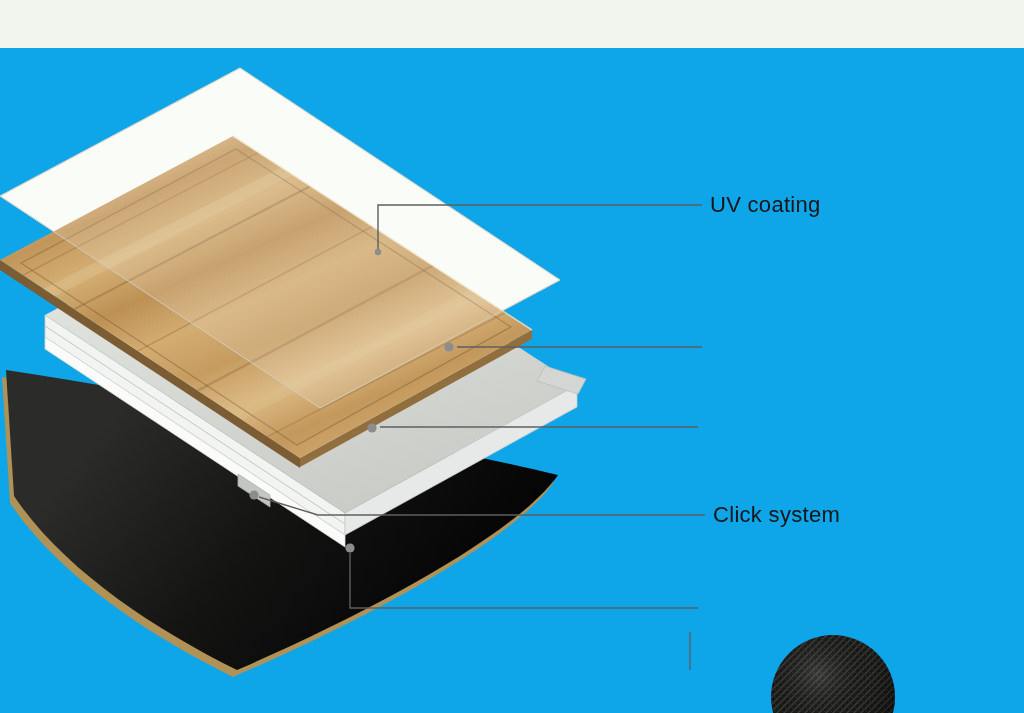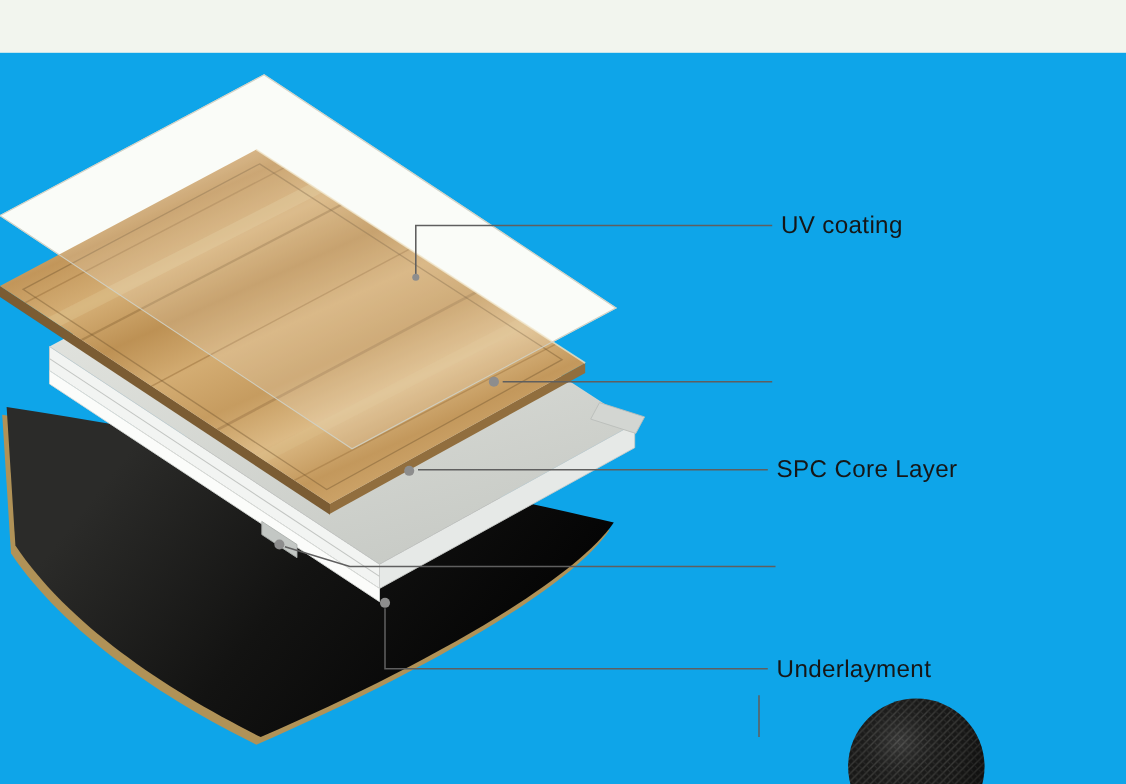--- a/index.html
+++ b/index.html
@@ -119,16 +119,15 @@
       <circle cx="350" cy="500" r="4.6"></circle>
     </g>
 
     <g>
       <circle cx="833" cy="649" r="62" fill="url(#foamPat)"></circle>
       <circle cx="833" cy="649" r="62" fill="url(#foamShade)"></circle>
     </g>
   </svg>
 
   <div class="label" style="left:710px; top:144px">UV coating</div>
-  <div class="label" style="left:706px; top:366px">SPC Core Layer</div>
-  <div class="label" style="left:706px; top:547px">Underlayment</div>
+  <div class="label" style="left:713px; top:454px">Click system</div>
 
 </div>
 
 </body></html>

